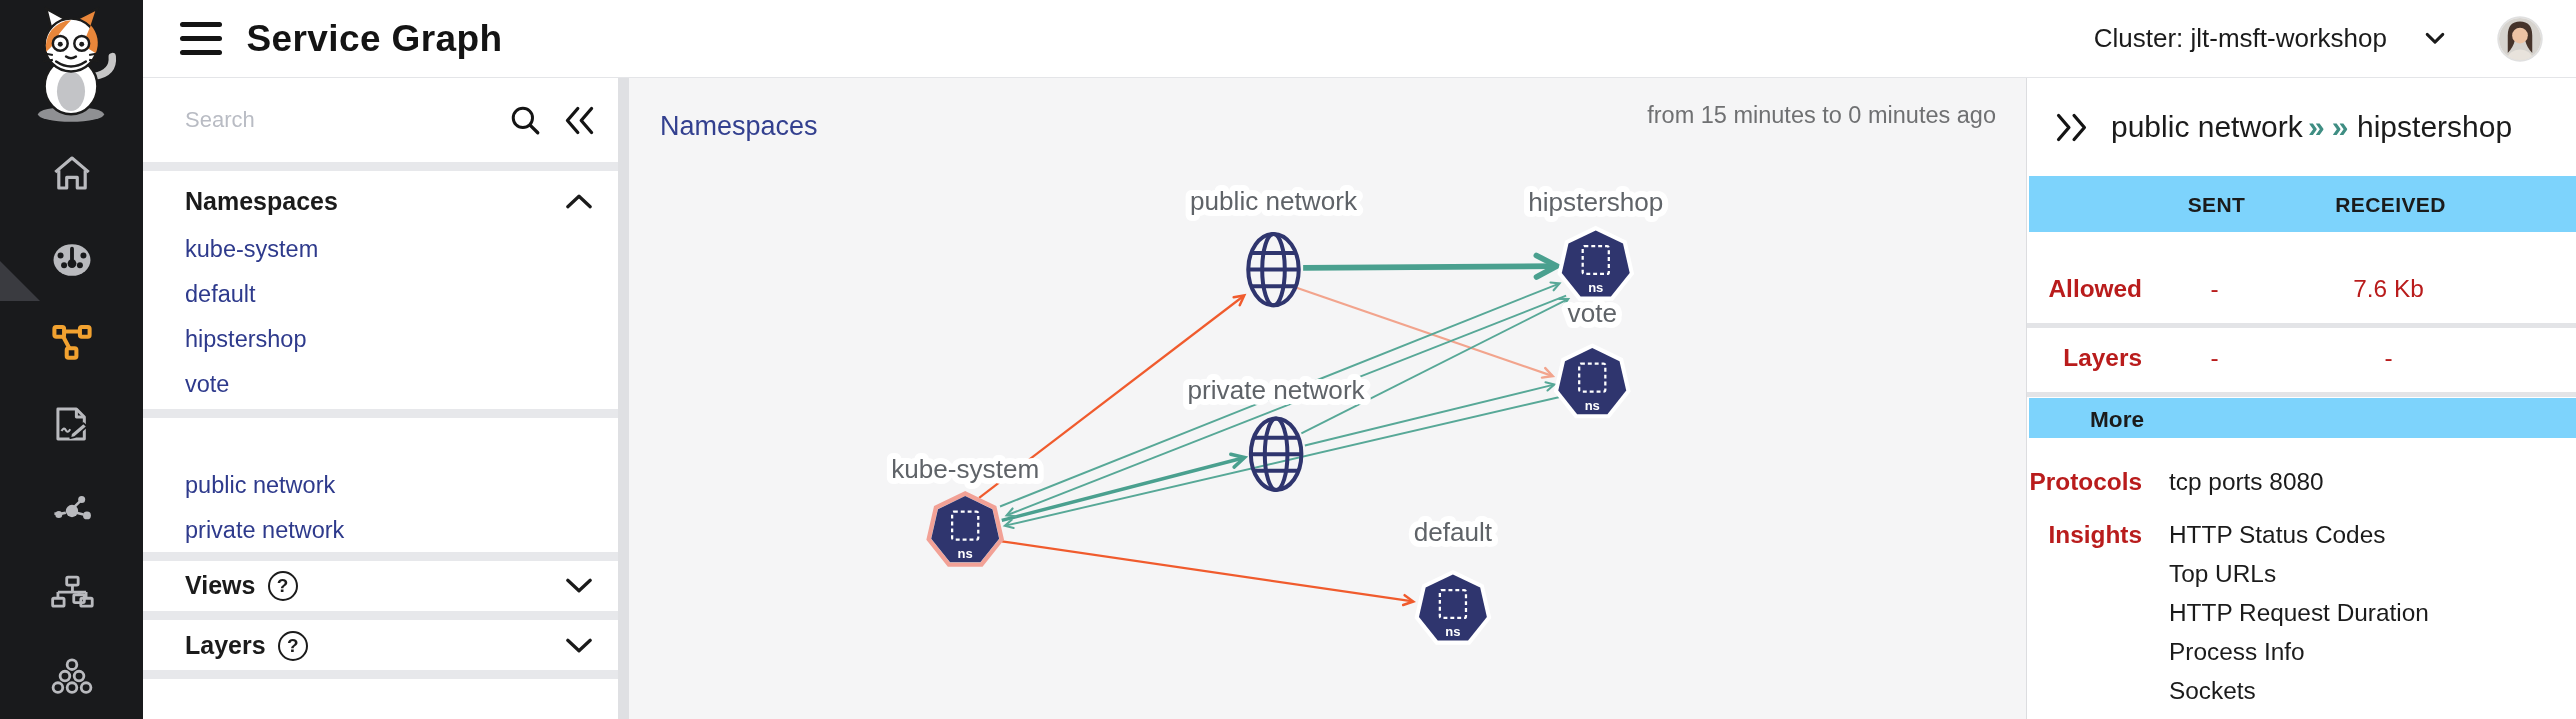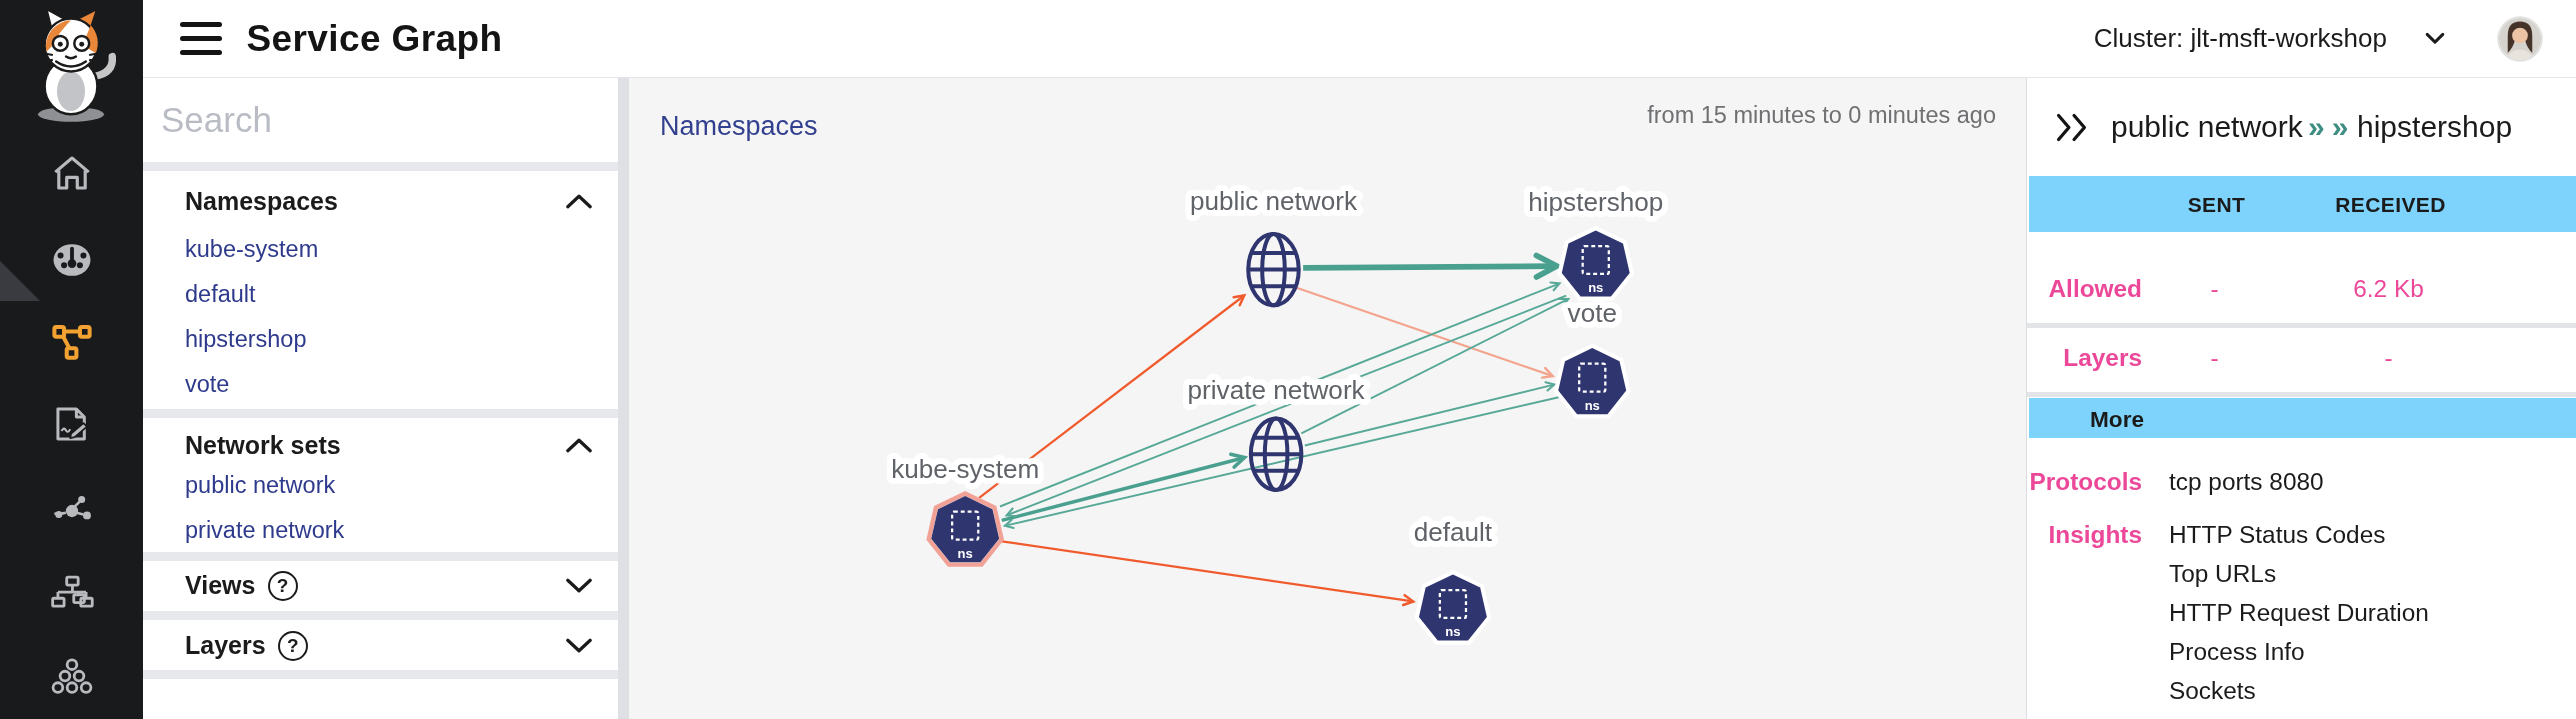--- a/index.html
+++ b/index.html
@@ -25,21 +25,21 @@
   .cluster-select { display:flex; align-items:center; font-size:26px; color:#1b1b1b; cursor:pointer;gap:16px; }
   .cluster-select svg { margin-left:19px; }
   .avatar { width:42px; height:42px; border-radius:50%; overflow:hidden; margin-left:51px; margin-right:35px; cursor:pointer;
     box-shadow:0 0 0 1.7px #e0e0e0; }
 
   
   .left-panel { position:absolute; left:143px; top:78px; width:475px; height:641px; background:#fff; z-index:3; }
   .panel-vdivider { position:absolute; left:618px; top:78px; width:10.5px; height:641px; background:#dfe0e3; z-index:3; }
   .search-row { position:absolute; left:0; top:0; width:475px; height:84px; display:flex; align-items:center;
     border-radius:0 0 12.2px 0; }
-  .search-input { border:none; outline:none; font-size:35px; color:#333; flex:1; margin-left:18px; font-family:"Liberation Sans",sans-serif; }
+  .search-input { border:none; outline:none; font-size:22px; color:#333; flex:1; margin-left:42px; font-family:"Liberation Sans",sans-serif; }
   .search-input::placeholder { color:#b9bcc4; }
   .hdivider { position:absolute; left:0; width:475px; height:8.7px; background:#e7e8eb; }
   .section-header { position:absolute; left:0; width:475px; display:flex; align-items:center; cursor:pointer; }
   .section-header .lbl { margin-left:42px; font-size:25px; font-weight:700; color:#1b1b1b; }
   .section-header .chev { margin-left:auto; margin-right:24.4px; }
   .help-badge { margin-left:12.2px; width:30px; height:30px; border-radius:50%; border:2.6px solid #1b1b1b;
     display:flex; align-items:center; justify-content:center; font-size:19px; font-weight:700; color:#1b1b1b; }
   .tree-item { position:absolute; left:42px; font-size:23.5px; color:#2e3a8c; cursor:pointer; }
 
   
@@ -52,21 +52,21 @@
   .right-panel { position:absolute; left:2026px; top:78px; width:550px; height:641px; background:#fff;
     border-left:1.7px solid #dcdde0; }
   .rp-head { position:absolute; left:0; top:0; width:550px; height:98px; display:flex; align-items:center; }
   .rp-collapse { margin-left:26px; cursor:pointer; display:flex; }
   .rp-breadcrumb { margin-left:21px; font-size:30px; color:#1b1b1b; display:flex; align-items:center; }
   .rp-breadcrumb .bc-sep { color:#3f8e83; margin:0 5.2px; font-weight:700; letter-spacing:-5.2px; padding-right:7px; }
   .band { position:absolute; left:2px; width:550px; background:#7dd3fc; }
   .col-label { position:absolute; left:0; width:115px; text-align:right; font-weight:700; color:#1b1b1b; }
   .rp-row-divider { position:absolute; left:0; width:550px; height:5.2px; background:#e3e4e7; }
   .th { position:absolute; font-size:21px; font-weight:700; color:#1b1b1b; letter-spacing:0.4px; }
-  .cell { position:absolute; font-size:24.4px; color:#ec4899; }
+  .cell { position:absolute; font-size:24.4px; color:#b91c1c; }
   .value-col { position:absolute; left:142px; font-size:24.4px; color:#1b1b1b; }
   .insight-item { height:39px; }
 </style>
 </head>
 <body>
 
 <div class="app">
 
   <div class="rail">
     <svg class="logo" viewBox="0 0 160 150">
@@ -198,26 +198,20 @@
       <svg class="chev" width="30" height="19" viewBox="0 0 34 22">
         <path d="M4 17 L17 5 L30 17" fill="none" stroke="#1b1b1b" stroke-width="3.8" stroke-linecap="round" stroke-linejoin="round"></path>
       </svg>
     </div>
     <div class="tree-item" style="top:158px">kube-system</div>
     <div class="tree-item" style="top:203px">default</div>
     <div class="tree-item" style="top:248px">hipstershop</div>
     <div class="tree-item" style="top:293px">vote</div>
     <div class="hdivider" style="top:331px"></div>
 
-    <div class="section-header" style="top:340px;height:54px">
-      <span class="lbl">Network sets</span>
-      <svg class="chev" width="30" height="19" viewBox="0 0 34 22">
-        <path d="M4 17 L17 5 L30 17" fill="none" stroke="#1b1b1b" stroke-width="3.8" stroke-linecap="round" stroke-linejoin="round"></path>
-      </svg>
-    </div>
     <div class="tree-item" style="top:394px">public network</div>
     <div class="tree-item" style="top:439px">private network</div>
     <div class="hdivider" style="top:474px"></div>
 
     <div class="section-header" style="top:482px;height:51px">
       <span class="lbl">Views</span>
       <span class="help-badge">?</span>
       <svg class="chev" width="30" height="19" viewBox="0 0 34 22">
         <path d="M4 5 L17 17 L30 5" fill="none" stroke="#1b1b1b" stroke-width="3.8" stroke-linecap="round" stroke-linejoin="round"></path>
       </svg>
@@ -329,21 +323,21 @@
       </span>
     </div>
 
     <div class="band" style="top:98px;height:56px">
       <span class="th" style="left:131px;width:113px;text-align:center;top:17.4px">SENT</span>
       <span class="th" style="left:279px;width:165px;text-align:center;top:17.4px">RECEIVED</span>
     </div>
     <div>
       <span class="cell col-label" style="top:197px">Allowed</span>
       <span class="cell" style="left:131px;width:113px;text-align:center;top:197px">-</span>
-      <span class="cell" style="left:279px;width:165px;text-align:center;top:197px">6.2 Kb</span>
+      <span class="cell" style="left:279px;width:165px;text-align:center;top:197px">7.6 Kb</span>
     </div>
     <div class="rp-row-divider" style="top:245px"></div>
     <div>
       <span class="cell col-label" style="top:266px">Layers</span>
       <span class="cell" style="left:131px;width:113px;text-align:center;top:266px">-</span>
       <span class="cell" style="left:279px;width:165px;text-align:center;top:266px">-</span>
     </div>
     <div class="rp-row-divider" style="top:314px"></div>
 
     <div class="band" style="top:320px;height:40px">

